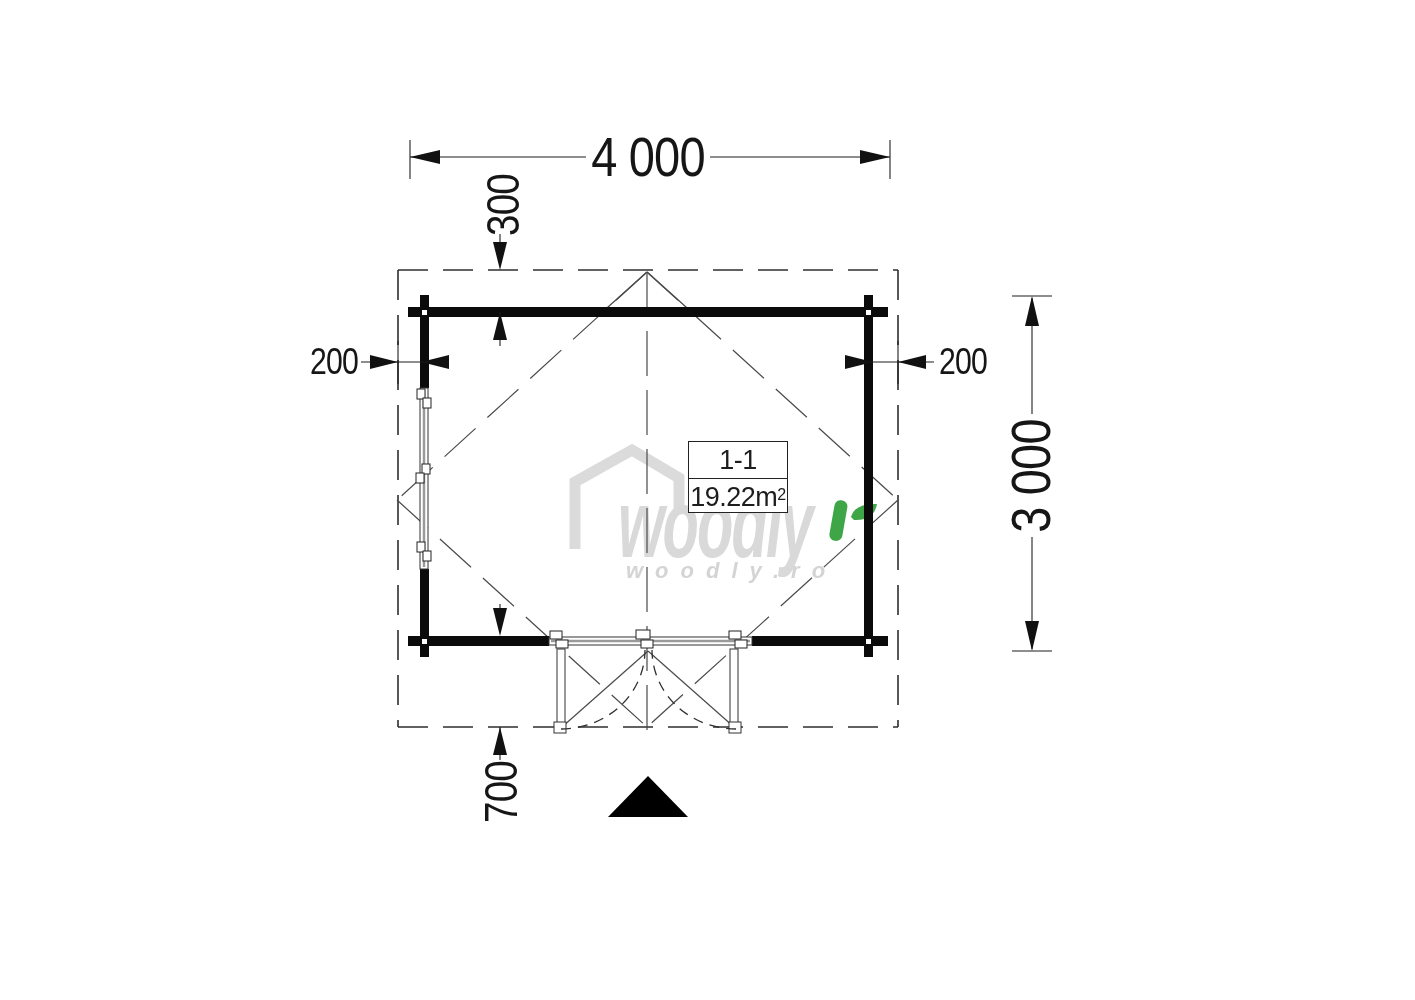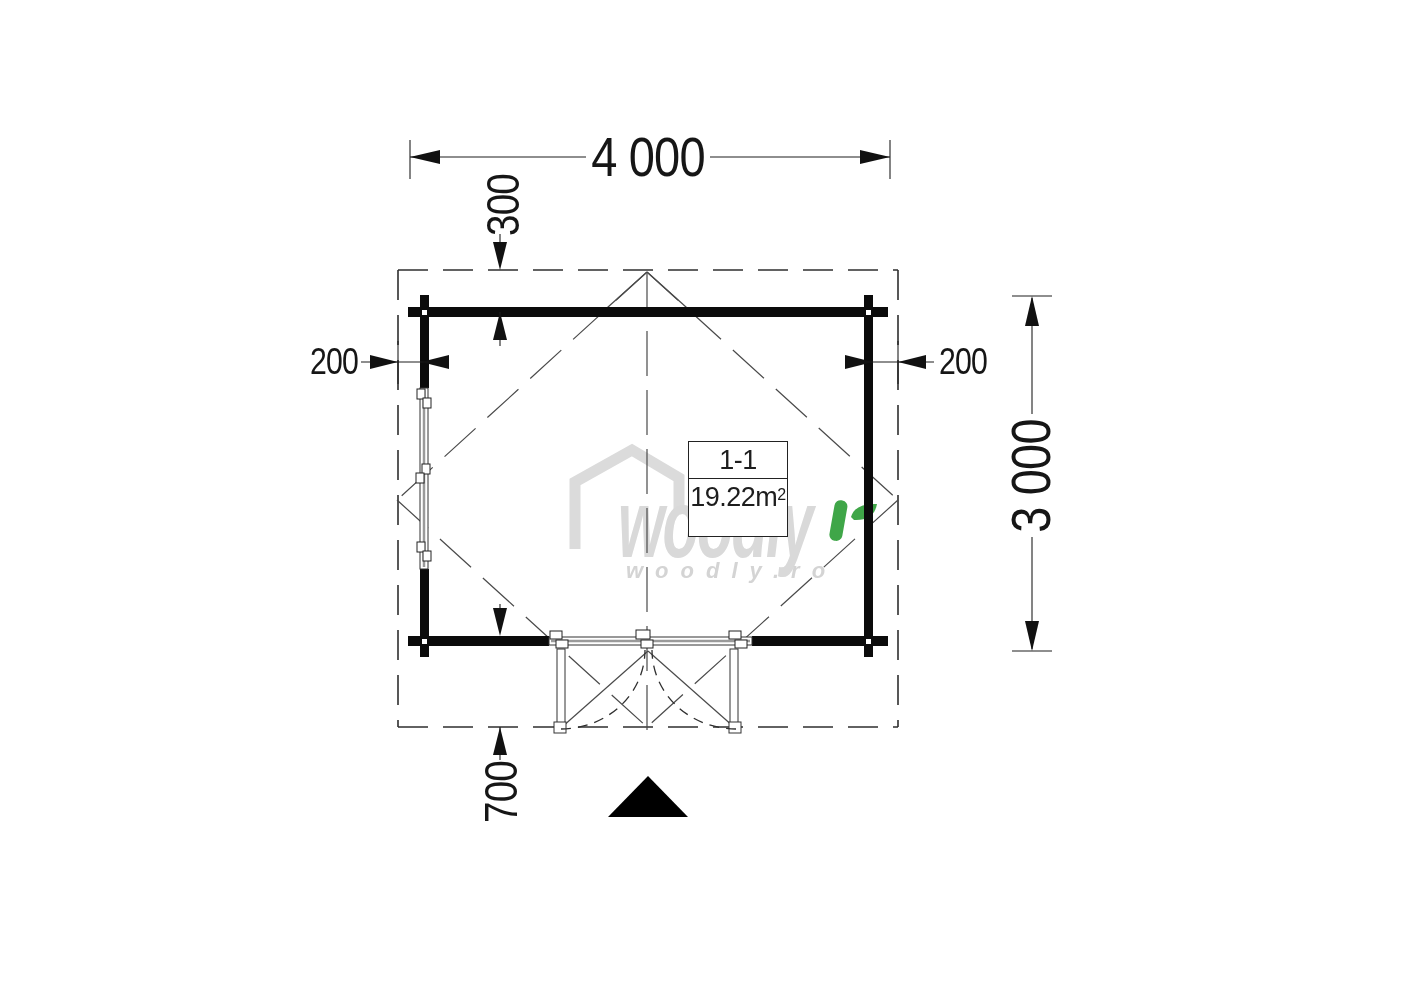--- a/index.html
+++ b/index.html
@@ -25,21 +25,21 @@
   
   .dim {
     position:absolute; color:#161616; white-space:nowrap; line-height:1;
     letter-spacing:-1px;
   }
   .dim.h  { transform:translate(-50%,-50%) scaleX(0.84); }
   .dim.rot{ transform:translate(-50%,-50%) rotate(-90deg) scaleX(0.84); }
 
   
   .room-box {
-    position:absolute; left:688px; top:441px; width:100px; height:96px;
+    position:absolute; left:688px; top:441px; width:100px; height:72px;
     border:1.6px solid #222; background:#ffffff; box-sizing:border-box;
   }
   .room-row {
     height:36px; display:flex; align-items:center; justify-content:center;
     font-size:27px; color:#1d1d1d; letter-spacing:-0.5px;
   }
   .room-row.top { border-bottom:1.6px solid #222; }
   .room-row sup { font-size:16px; position:relative; top:-2px; vertical-align:super; }
 </style>
 </head>

